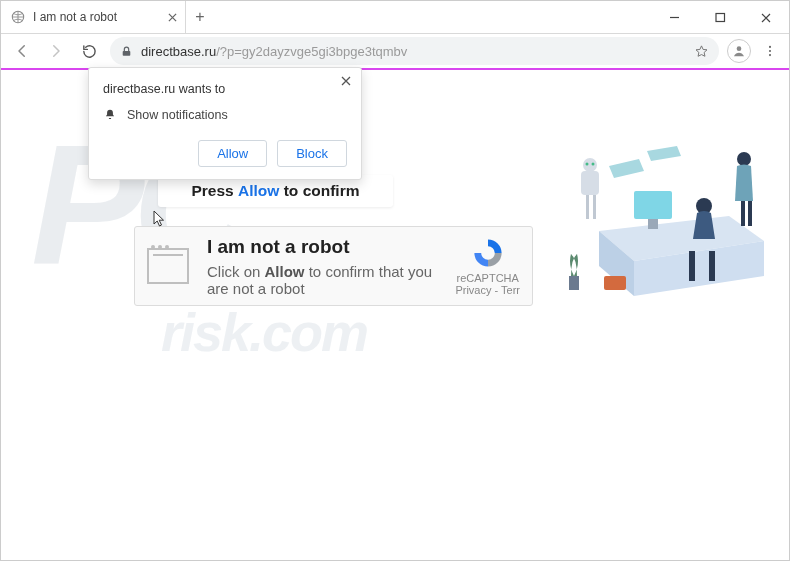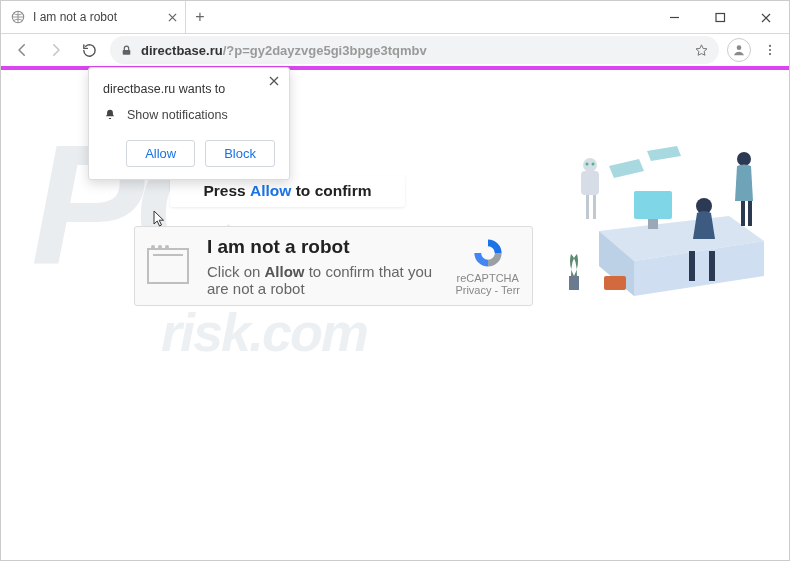--- a/index.html
+++ b/index.html
@@ -14,45 +14,45 @@
 
 .titlebar { height: 33px; background: #fff; display: flex; border-bottom: 1px solid #d9d9d9; }
 .tab { display: flex; align-items: center; gap: 8px; width: 185px; height: 32px; background: #fff; border-right: 1px solid #d9d9d9; padding: 0 8px 0 10px; font-size: 12px; color: #444; }
 .tab .favicon { width: 14px; height: 14px; }
 .tab .title { flex: 1; white-space: nowrap; overflow: hidden; text-overflow: ellipsis; }
 .tab .close { color: #666; }
 .newtab { width: 28px; display: flex; align-items: center; justify-content: center; color: #666; font-size: 16px; }
 .win-controls { margin-left: auto; display: flex; }
 .win-controls div { width: 46px; height: 33px; display: flex; align-items: center; justify-content: center; color: #555; }
 
-.toolbar { height: 36px; display: flex; align-items: center; gap: 8px; padding: 0 8px; border-bottom: 4px solid #d946ef; font-weight: bold; }
+.toolbar { height: 36px; display: flex; align-items: center; gap: 8px; padding: 0 8px; border-bottom: 2px solid #d946ef; }
 .navbtn { color: #9a9a9a; padding: 4px; }
 .navbtn.enabled { color: #555; }
 .addressbar { flex: 1; height: 28px; background: #f1f3f4; border-radius: 14px; display: flex; align-items: center; padding: 0 10px; gap: 8px; font-size: 13px; color: #7a7a7a; }
 .addressbar .lock { color: #555; }
 .addressbar .host { color: #333; }
 .addressbar .path { color: #9a9a9a; }
 .addressbar .star { color: #777; }
 .toolbar .avatar { width: 24px; height: 24px; border: 1px solid #ccc; border-radius: 50%; display: flex; align-items: center; justify-content: center; color: #666; }
 .toolbar .menu { color: #666; padding: 4px; }
 
 .perm {
-  position: absolute; left: 87px; top: 66px; width: 202px;
+  position: absolute; left: 87px; top: 66px; width: 274px;
   background: #fff; border: 1px solid #dcdcdc; border-radius: 3px;
   box-shadow: 0 4px 12px rgba(0,0,0,0.15);
   padding: 14px 14px 12px 14px;
   font-size: 12.5px; color: #333;
 }
 .perm .xc { position: absolute; top: 8px; right: 10px; color: #555; cursor: pointer; }
 .perm .row { display: flex; align-items: flex-start; gap: 10px; margin-top: 12px; color: #444; }
 .perm .buttons { display: flex; gap: 10px; justify-content: flex-end; margin-top: 18px; }
 .perm .btn { border: 1px solid #d0d7de; padding: 5px 18px; font-size: 13px; color: #1a73e8; background: #fff; border-radius: 3px; cursor: pointer; }
 
 .page { position: absolute; left: 0; right: 0; top: 70px; bottom: 0; }
-.bannertext { position: absolute; left: 169px; top: 104px; width: 235px; height: 32px; background: #fff; border-radius: 3px; display: flex; align-items: center; justify-content: center; font-size: 15.5px; font-weight: 700; color: #222; box-shadow: 0 1px 3px rgba(0,0,0,0.08); }
+.bannertext { position: absolute; left: 157px; top: 104px; width: 235px; height: 32px; background: #fff; border-radius: 3px; display: flex; align-items: center; justify-content: center; font-size: 15.5px; font-weight: 700; color: #222; box-shadow: 0 1px 3px rgba(0,0,0,0.08); }
 .bannertext .allow { color: #1a73e8; }
 
 .card { position: absolute; left: 133px; top: 155px; width: 399px; height: 80px; background: #f9f9f9; border: 1px solid #dcdcdc; border-radius: 3px; padding: 14px 12px; display: flex; align-items: center; gap: 18px; }
 .winbox { width: 42px; height: 36px; border: 2px solid #bfbfbf; position: relative; }
 .winbox .top { position: absolute; top: 4px; left: 4px; right: 4px; height: 2px; background: #bfbfbf; }
 .winbox .d { position: absolute; top: -5px; width: 4px; height: 4px; background: #bfbfbf; border-radius: 50%; }
 .winbox .d1 { left: 2px; } .winbox .d2 { left: 9px; } .winbox .d3 { left: 16px; }
 .card .text { flex: 1; }
 .card .h { font-size: 19px; font-weight: 700; color: #222; }
 .card .s { font-size: 15px; color: #666; margin-top: 5px; }

